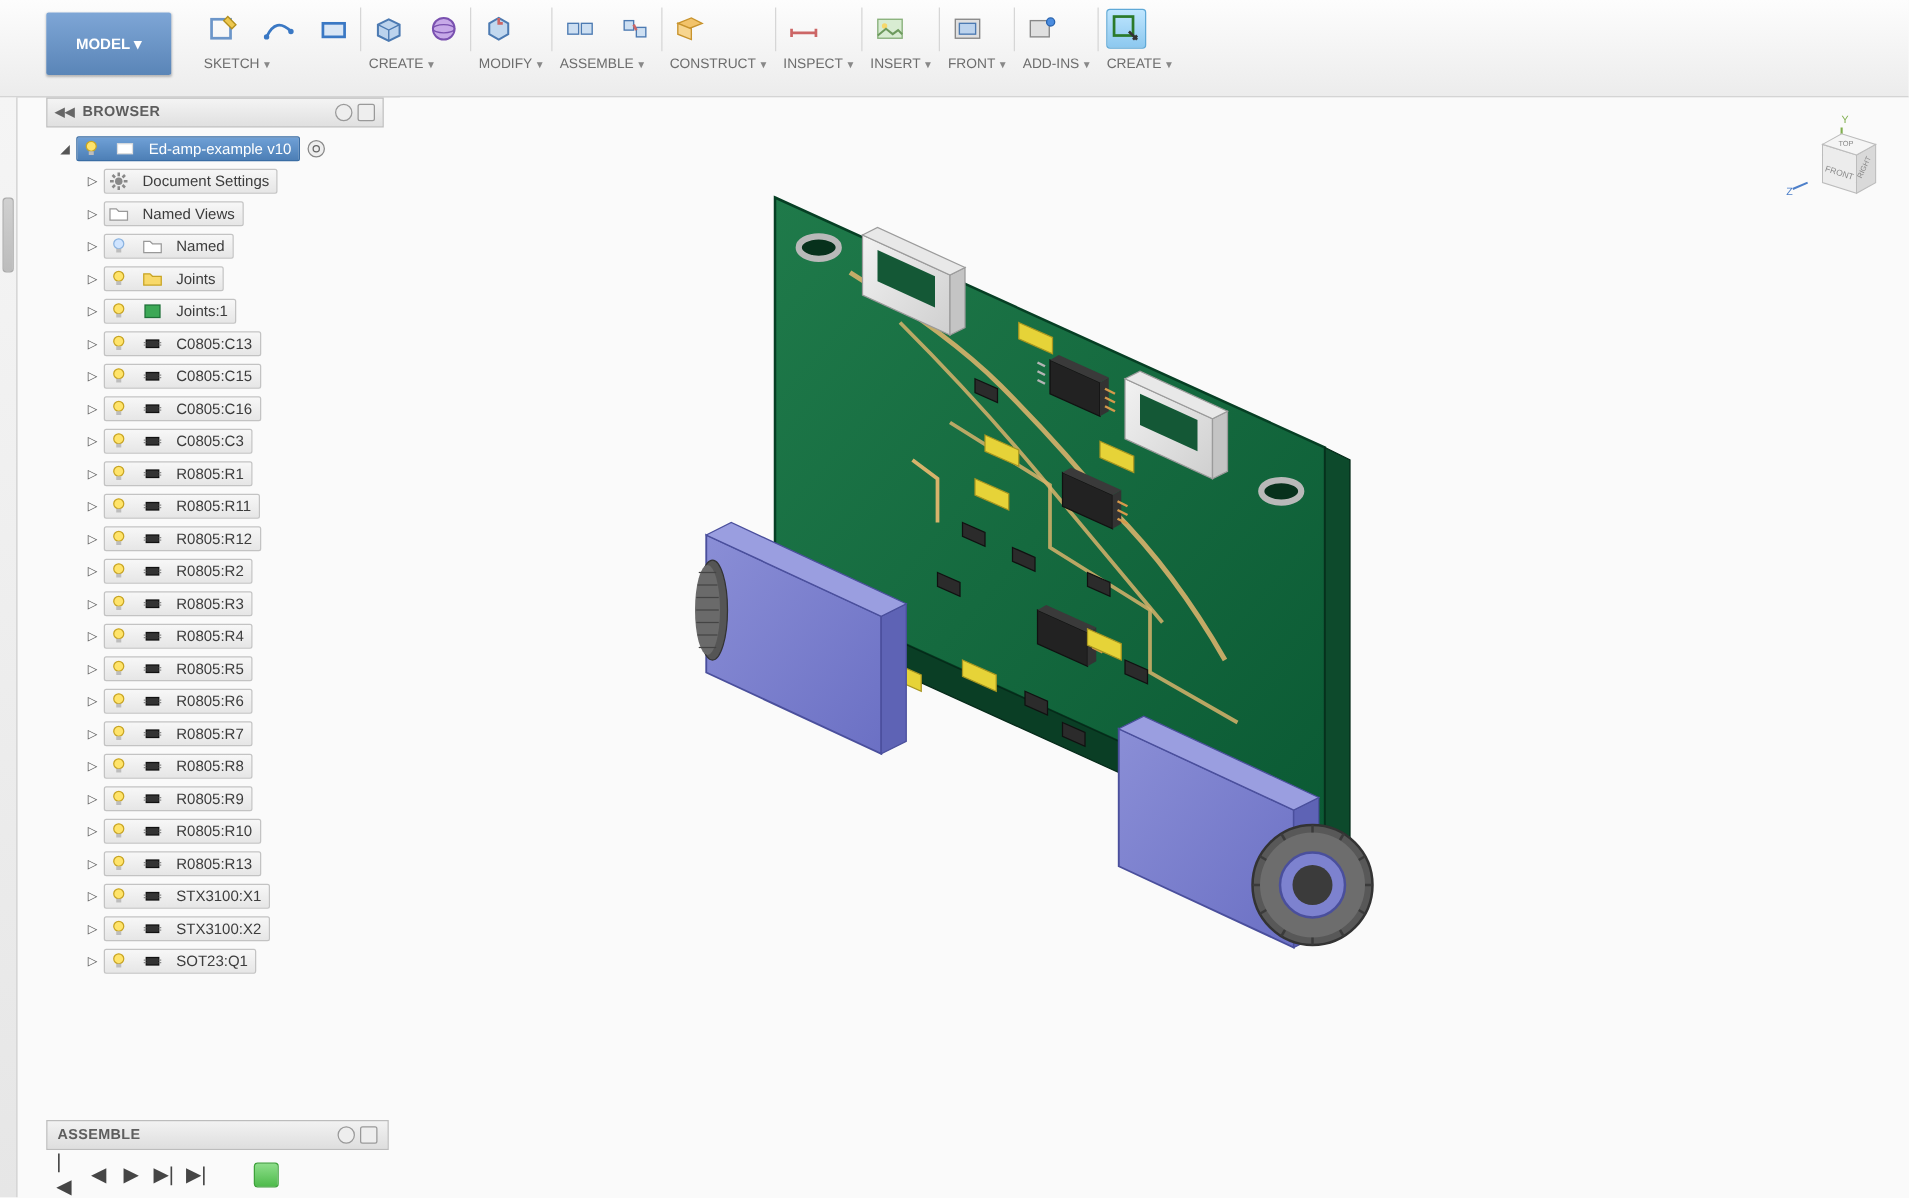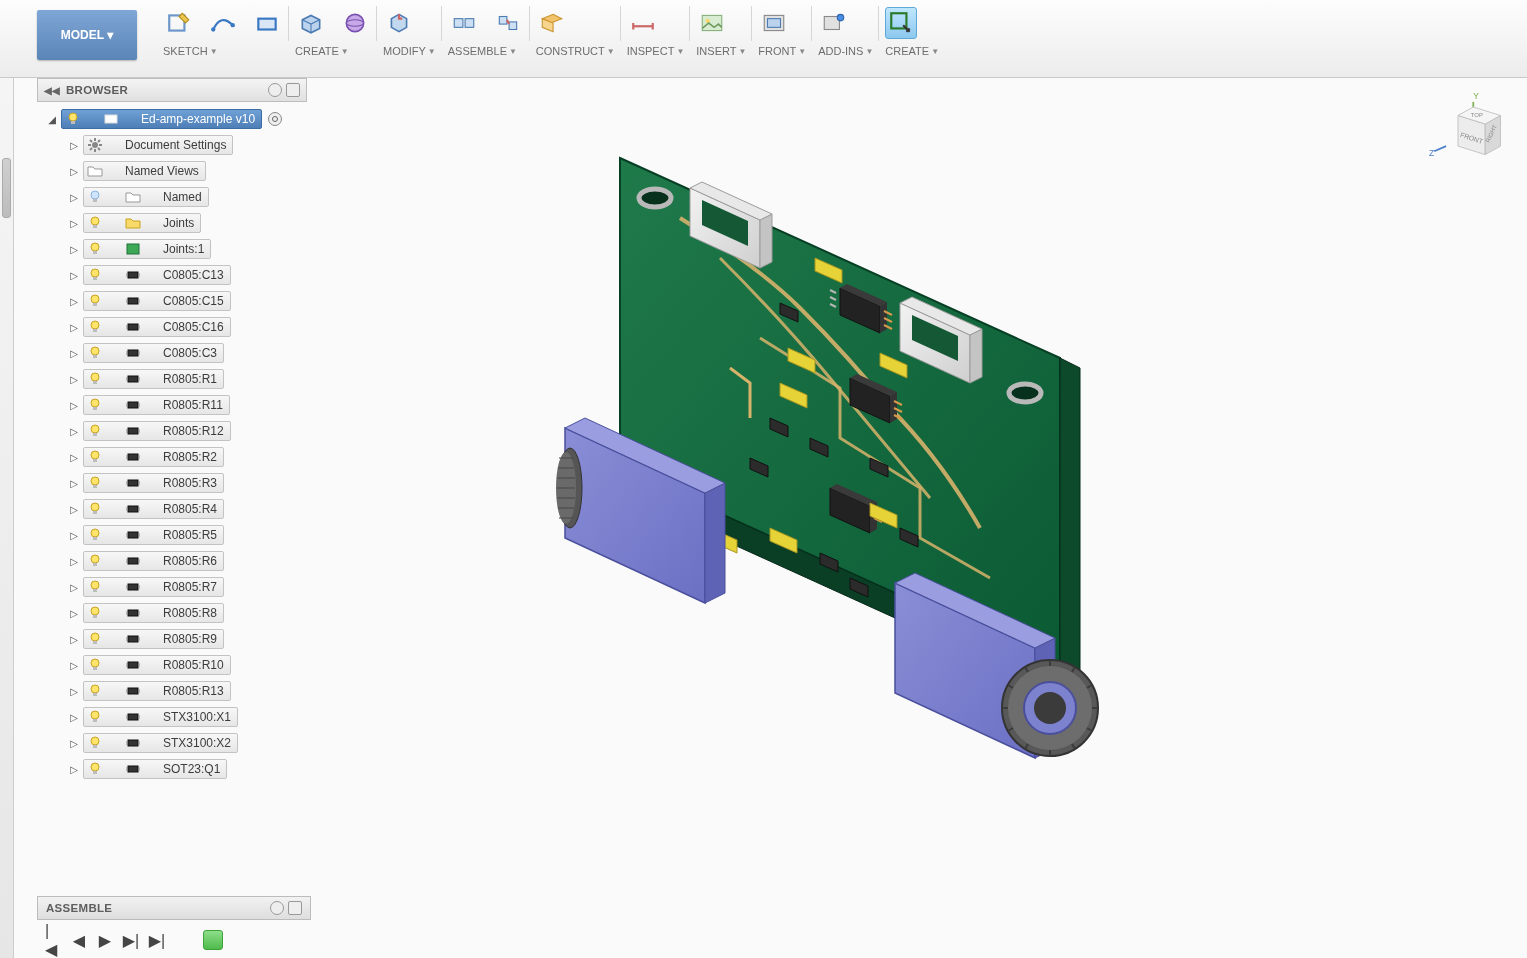--- a/index.html
+++ b/index.html
@@ -20,21 +20,21 @@
 
 
 .browser { position:absolute; left:37px; top:78px; width:270px; bottom:38px; background:transparent; }
 .browser-header { display:flex; align-items:center; background:linear-gradient(#f4f4f4,#e0e0e0); border:1px solid #bdbdbd; height:24px; padding:0 6px; font-size:11.5px; color:#5d5d5d; font-weight:600; letter-spacing:0.3px; }
 .browser-header .spacer { flex:1; }
 .mini-btn { width:14px; height:14px; border:1px solid #999; border-radius:7px; background:#eee; cursor:pointer; margin-left:4px; position:relative; }
 .tree { padding-top:4px; font-size:12px; color:#444; }
 .tree-row { display:flex; align-items:center; height:26px; gap:4px; padding-left:10px; white-space:nowrap; }
 .tree-row .expander { width:10px; color:#555; font-size:10px; display:inline-block; text-align:center; cursor:pointer; }
 .tree-row .indent1 { display:inline-block; width:18px; }
-.chip { display:inline-flex; align-items:center; background:linear-gradient(#f7f7f7,#e6e6e6); border:1px solid #c3c3c3; padding:1px 6px 1px 3px; border-radius:2px; gap:22px; }
+.chip { display:inline-flex; align-items:center; background:linear-gradient(#f7f7f7,#e6e6e6); border:1px solid #c3c3c3; padding:1px 6px 1px 3px; border-radius:2px; gap:11px; }
 .chip .label { font-size:12px; color:#3c3c3c; }
 .root-chip { background:linear-gradient(#6fa0d6,#4d7fb6); border:1px solid #3a6da4; color:#fff; }
 .root-chip .label { color:#fff; font-weight:500; }
 .target-btn { width:14px; height:14px; border:1px solid #888; border-radius:7px; background:#eee; cursor:pointer; margin-left:2px; display:inline-block; position:relative; }
 .target-btn::after { content:""; position:absolute; inset:3px; border:1px solid #666; border-radius:50%; }
 .ic { width:16px; height:16px; display:inline-flex; align-items:center; justify-content:center; }
 .ic svg { width:16px; height:16px; }
 
 
 .comments { position:absolute; left:37px; bottom:38px; width:274px; height:24px; background:linear-gradient(#f2f2f2,#dedede); border:1px solid #bcbcbc; display:flex; align-items:center; padding:0 8px; font-size:11.5px; color:#5e5e5e; font-weight:600; letter-spacing:0.3px; }

